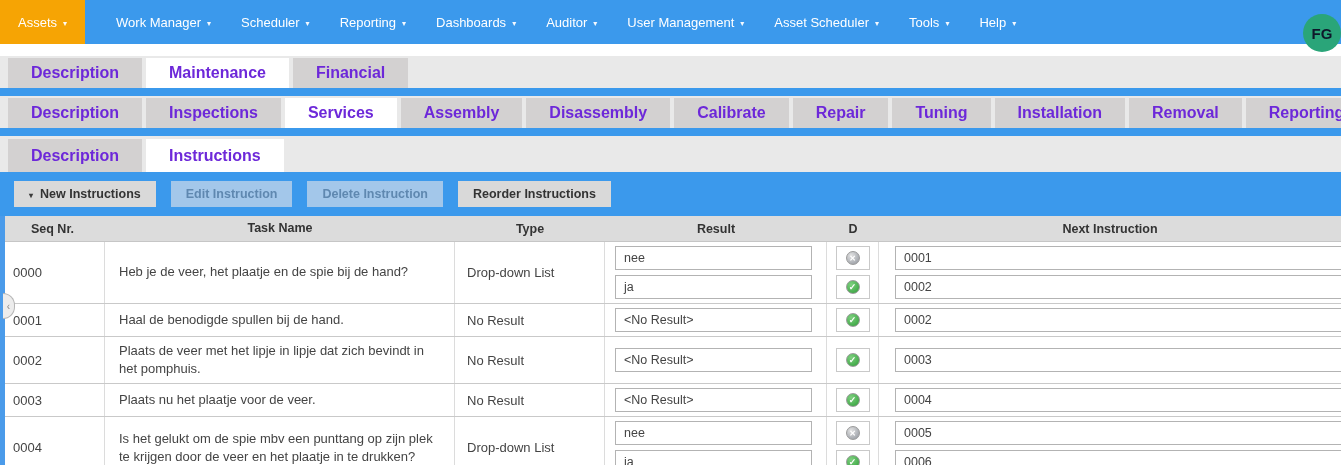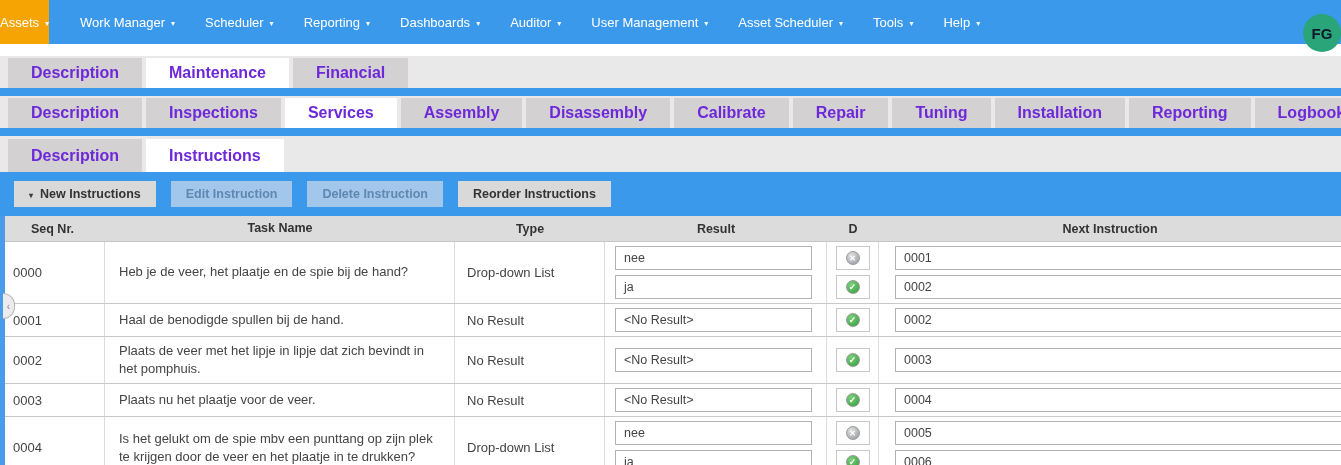--- a/index.html
+++ b/index.html
@@ -3,21 +3,21 @@
 <meta charset="utf-8">
 <style>
   * { box-sizing: border-box; margin: 0; padding: 0; }
   html,body { width: 1341px; height: 465px; overflow: hidden;
     font-family: "Liberation Sans", sans-serif; background: #ffffff; }
   .page { position: relative; width: 1341px; height: 465px; }
 
   
   .navbar { height: 44px; background: #3b99ec; display: flex; align-items: stretch; position: relative; }
   .assets-btn { background: #f6a404; color: #fff; display: flex; align-items: center; gap: 6px;
-    padding: 0 0; font-size: 13px; cursor: pointer; }
+    padding: 0 18px; font-size: 13px; cursor: pointer; }
   .nav-items { display: flex; align-items: center; margin-left: 16px; }
   .nav-item { color: #fff; font-size: 13px; display: flex; align-items: center; gap: 6px;
     padding: 0 15px; cursor: pointer; height: 100%; }
   .caret { font-size: 8px; color: inherit; opacity: .95; transform: translateY(1px); }
   .avatar { position: absolute; right: 0; top: 14px; width: 38px; height: 38px; border-radius: 50%;
     background: #2aa579; color: #0f172a; font-weight: bold; font-size: 15px;
     display: flex; align-items: center; justify-content: center; z-index: 5; cursor: pointer; }
 
   .nav-gap { height: 12px; background: #ffffff; }
 
@@ -136,20 +136,21 @@
   <div class="tabrow tabrow-2" id="tabrow-1">
       <div class="tab">Description</div>
       <div class="tab">Inspections</div>
       <div class="tab active">Services</div>
       <div class="tab">Assembly</div>
       <div class="tab">Disassembly</div>
       <div class="tab">Calibrate</div>
       <div class="tab">Repair</div>
       <div class="tab">Tuning</div>
       <div class="tab">Installation</div>
+      <div class="tab">Removal</div>
       <div class="tab">Reporting</div>
       <div class="tab">Logbook</div>
     </div>
   <div class="blue-sep"></div>
   <div class="tabrow tabrow-3" id="tabrow-2">
       <div class="tab">Description</div>
       <div class="tab active">Instructions</div>
     </div>
 
   <div class="toolbar" id="toolbar">

